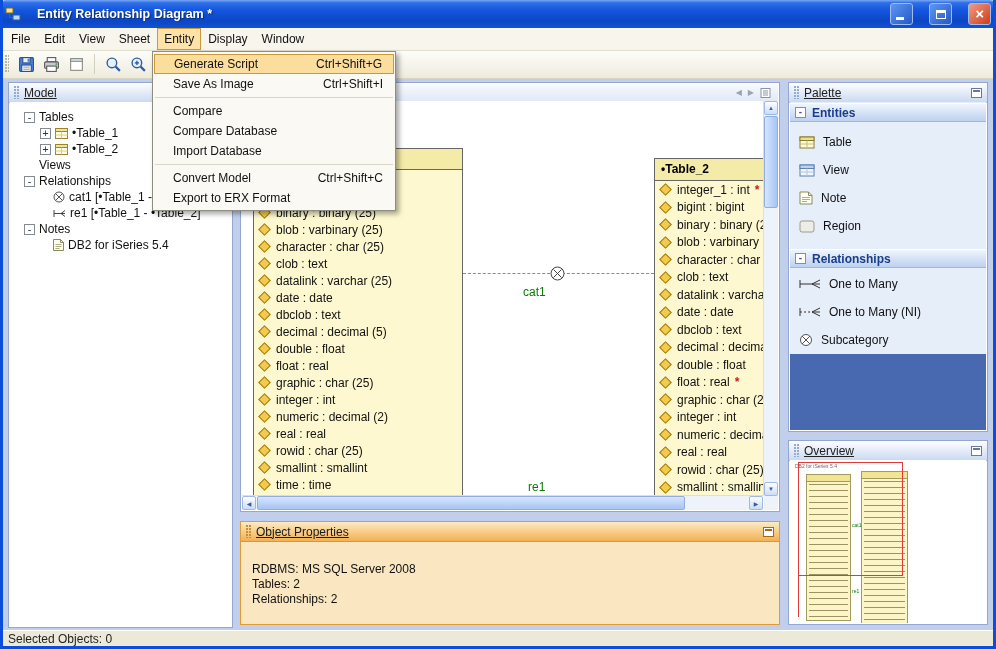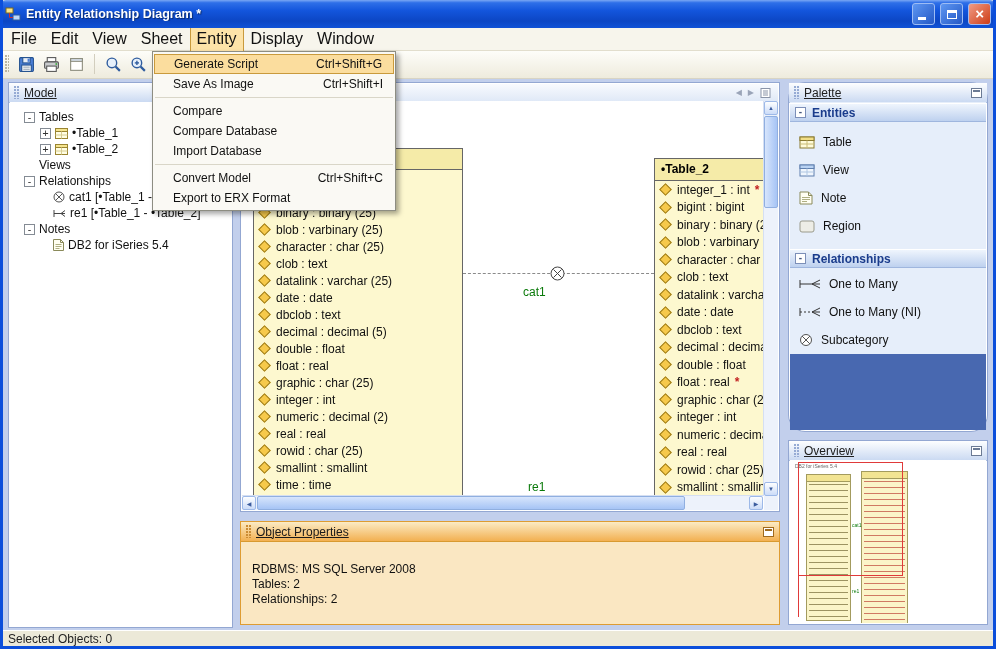--- a/index.html
+++ b/index.html
@@ -3,32 +3,32 @@
 <meta charset="utf-8">
 <style>
   body{margin:0;background:#6B6F75;font-family:"Liberation Sans",sans-serif;-webkit-font-smoothing:antialiased;}
   #win{position:relative;width:996px;height:649px;background:#ECE9D8;overflow:hidden;}
   .winborder{position:absolute;inset:0;border:3px solid #0B4EDB;border-top:none;z-index:60;pointer-events:none;}
   .abs{position:absolute;}
 
   
   .titlebar{position:absolute;top:0;left:0;right:0;height:28px;z-index:20;
     background:linear-gradient(180deg,#7AA7F4 0%,#2E6FE8 10%,#1355DC 38%,#0C46C4 75%,#1052D6 100%);
-    border-radius:6px 6px 0 0;display:flex;align-items:center;padding:0 5px;gap:5px;}
+    border-radius:6px 6px 0 0;display:flex;align-items:center;padding:0 5px;gap:16px;}
   .titlebar .ttl{flex:1;color:#fff;font-weight:bold;font-size:12.5px;text-shadow:1px 1px 1px #0A2A6A;white-space:nowrap;overflow:hidden;}
   .tbtn{width:21px;height:20px;border:1px solid #9DBCF4;border-radius:3px;display:flex;align-items:center;justify-content:center;flex:none;position:relative;}
   .tbtn.minmax{background:linear-gradient(135deg,#5E97F2,#2458C6);}
   .tbtn.close{background:linear-gradient(135deg,#F09C86,#CE3C16);}
   .g-min{position:absolute;left:5px;bottom:4px;width:8px;height:3px;background:#fff;}
   .g-max{width:10px;height:9px;border:1px solid #fff;border-top-width:3px;box-sizing:border-box;}
   .g-x::before{content:"×";color:#fff;font-size:15px;font-weight:bold;line-height:1;}
 
   
   .menubar{position:absolute;top:28px;left:0;right:0;height:22px;background:#F7F5EC;border-bottom:1px solid #E2DECD;display:flex;align-items:center;padding-left:4px;z-index:5;}
-  .mitem{padding:3px 6px;font-size:16px;color:#111;border:1px solid transparent;}
+  .mitem{padding:3px 6px;font-size:12px;color:#111;border:1px solid transparent;}
   .mitem.open{background:#FDE3A8;border:1px solid #C99A3C;}
   .toolbar{position:absolute;top:50px;left:0;right:0;height:28px;background:linear-gradient(180deg,#FEFEFA,#EEEBDD);border-bottom:1px solid #D8D4C4;display:flex;align-items:center;padding-left:4px;gap:1px;z-index:4;}
   .tgrip{width:4px;height:18px;margin:0 4px 0 1px;background-image:radial-gradient(circle at 1px 1px,#B9B5A2 0.9px,transparent 1.1px);background-size:3px 3px;}
   .tb{width:24px;height:23px;display:flex;align-items:center;justify-content:center;border-radius:3px;}
   .tsep{width:1px;height:20px;background:#D2CEBE;margin:0 5px;}
 
   
   .workspace{position:absolute;top:78px;left:0;right:0;height:552px;background:#C2CFEC;}
   .statusbar{position:absolute;left:0;right:0;top:630px;height:16px;background:#ECE9D8;border-top:1px solid #FFFFFF;font-size:12px;color:#222;display:flex;align-items:center;padding-left:8px;z-index:5;}
 
@@ -505,21 +505,21 @@
       <span class="sp"></span>
       <span class="ric orange"></span>
     </div>
     <div class="propbody">
       <div>RDBMS: MS SQL Server 2008</div>
       <div>Tables: 2</div>
       <div>Relationships: 2</div>
     </div>
   </div>
 
-  <div class="panel" style="left:788px;top:82px;width:200px;height:350px;border-radius:17px;">
+  <div class="panel" style="left:788px;top:82px;width:200px;height:350px;">
     <div class="phdr">
       <span class="grip"></span>
       <span>Palette</span>
       <span class="sp"></span>
       <span class="ric"></span>
     </div>
     <div class="palette-body">
       <div class="sechdr" style="top:1px;">
         <span class="cbox"></span>
         <span>Entities</span>

